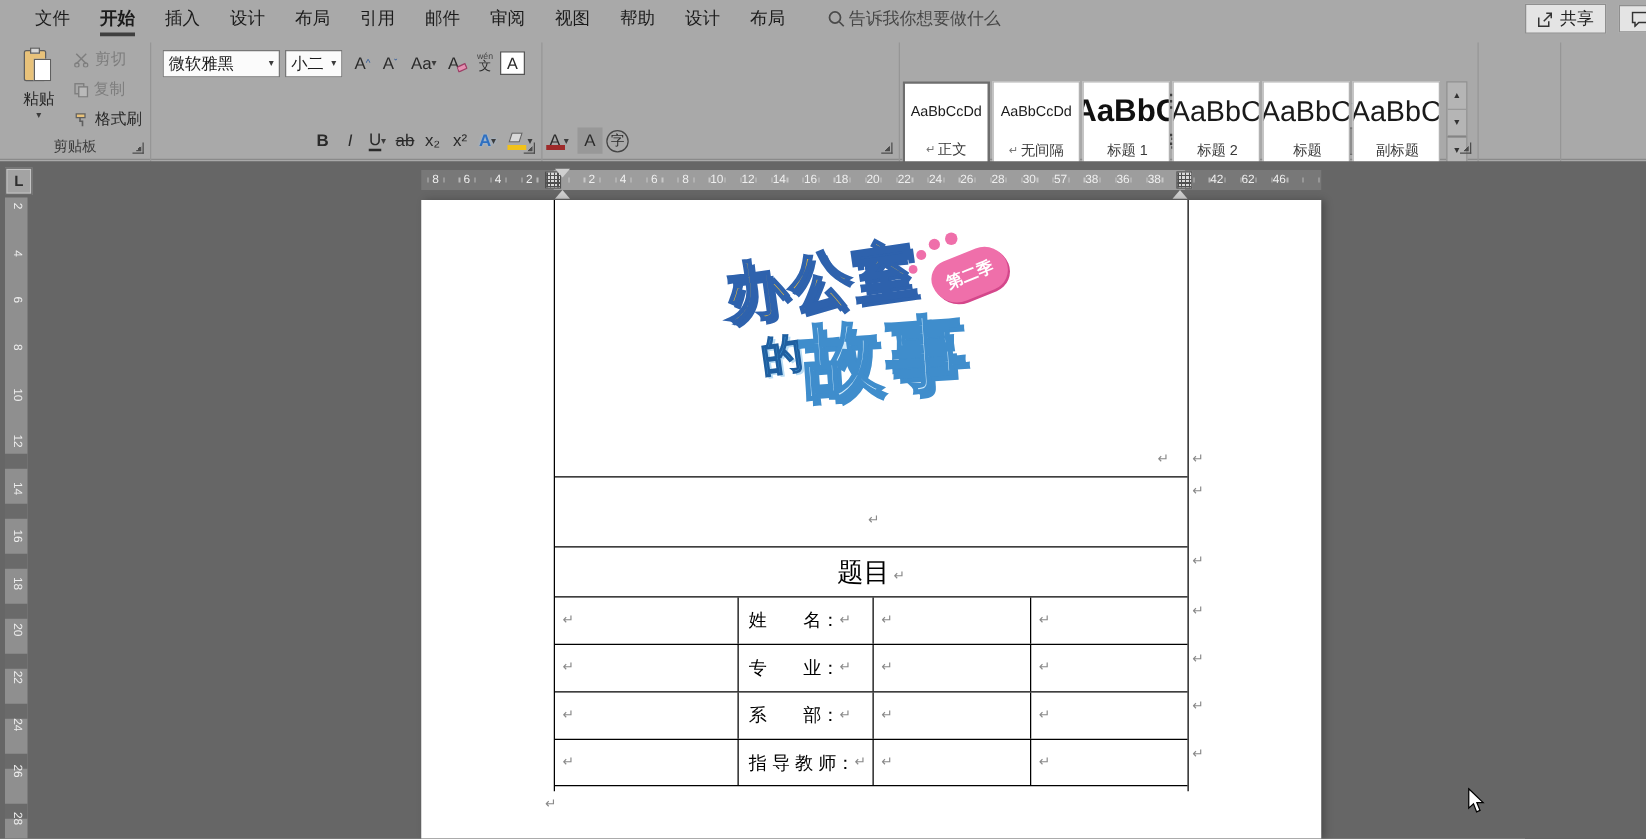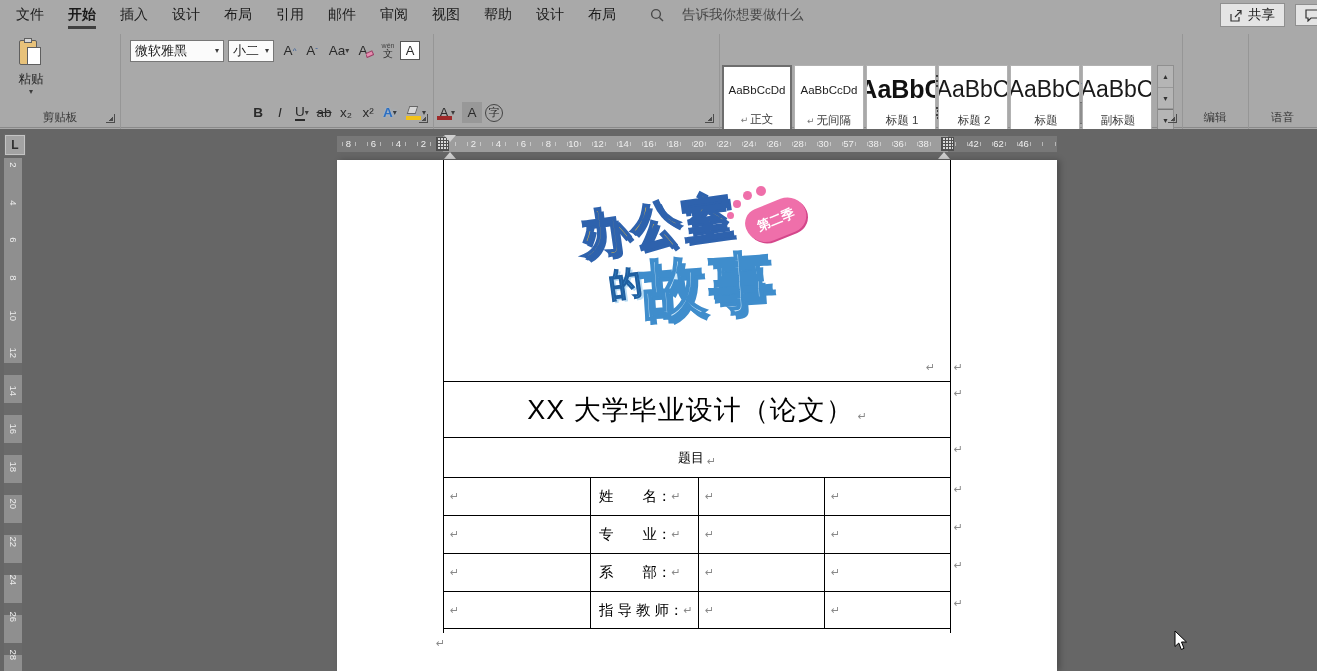--- a/index.html
+++ b/index.html
@@ -1,25 +1,25 @@
 <!DOCTYPE html>
 <html><head>
 <meta charset="utf-8">
 <style>
   html,body{margin:0;padding:0;background:#555;}
   *{box-sizing:border-box;font-family:"Liberation Sans","DejaVu Sans",sans-serif;}
   .app{position:relative;width:1317px;height:671px;overflow:hidden;background:#a9a9a9;color:#1f1f1f;}
 
   
   .menubar{position:absolute;left:0;top:0;width:1317px;height:30px;background:#a9a9a9;display:flex;align-items:center;}
-  .tabs{display:flex;align-items:center;padding-left:4px;height:100%;}
+  .tabs{display:flex;align-items:center;padding-left:16px;height:100%;}
   .tab{position:relative;padding:0 12px;height:100%;display:flex;align-items:center;font-size:14px;color:#1b1b1b;cursor:default;}
   .tab.active{font-weight:bold;}
   .tab.active::after{content:"";position:absolute;left:12px;right:12px;bottom:1px;height:3px;background:#3f3f3f;}
-  .tellme{display:flex;align-items:center;gap:18px;margin-left:22px;font-size:13.5px;color:#474747;}
+  .tellme{display:flex;align-items:center;gap:3px;margin-left:22px;font-size:13.5px;color:#474747;}
   .menubar-right{position:absolute;right:0;top:0;height:30px;display:flex;align-items:center;gap:10px;}
   .share-btn{display:flex;align-items:center;gap:5px;background:#e4e4e4;border:1px solid #8f8f8f;padding:2px 9px;font-size:13.5px;color:#222;}
   .comment-btn{background:#e4e4e4;border:1px solid #8f8f8f;width:34px;height:22px;display:flex;align-items:center;justify-content:center;margin-right:-12px;}
 
   
   .ribbon{position:absolute;left:0;top:30px;width:1317px;height:98px;background:#a9a9a9;border-bottom:1px solid #8a8a8a;}
   .rsep{position:absolute;top:4px;width:1px;height:96px;background:#969696;}
   .rlabel{position:absolute;bottom:3px;font-size:11.5px;color:#3a3a3a;text-align:center;width:100%;}
   .launcher{position:absolute;bottom:5px;width:9px;height:9px;border-right:1px solid #4c4c4c;border-bottom:1px solid #4c4c4c;}
   .launcher::after{content:"";position:absolute;right:1px;bottom:1px;width:4px;height:4px;background:linear-gradient(135deg,transparent 45%,#4c4c4c 45%);}
@@ -123,21 +123,21 @@
   .row-title{height:56px;display:flex;align-items:center;justify-content:center;}
   .row-sub{height:40px;display:flex;align-items:center;justify-content:center;}
   .row-f{height:38px;display:flex;}
   .row-f:last-child{height:37px;}
   .cell{display:flex;align-items:center;height:100%;}
   .c1{width:147px;border-right:1px solid #000;padding-left:6px;}
   .c2{width:108px;border-right:1px solid #000;padding-left:8px;font-size:14.5px;color:#000;}
   .c3{width:126px;border-right:1px solid #000;padding-left:6px;}
   .c4{flex:1;padding-left:6px;}
   .title-text{font-size:27px;color:#000;letter-spacing:1px;}
-  .sub-text{font-size:13px;color:#000;}
+  .sub-text{font-size:21px;color:#000;}
   .pilc{font-size:11px;color:#8a8a8a;line-height:1;}
   .rowend{position:absolute;right:-13px;top:6px;}
   .rowend-b{position:absolute;right:-13px;bottom:8px;}
 
   
   .logo{position:absolute;left:238px;top:26px;width:245px;height:150px;}
   .logo .l1{position:absolute;left:4px;top:6px;font-size:50px;font-weight:bold;color:#f8c431;letter-spacing:2px;transform:rotate(-8deg);-webkit-text-stroke:2px #2e62ad;text-shadow:3px 4px 0 #2e62ad,-1px -1px 0 #fff,1px -1px 0 #fff;}
   .logo .lde{position:absolute;left:34px;top:76px;font-size:33px;font-weight:bold;color:#3f97d6;transform:rotate(-8deg);-webkit-text-stroke:1px #1f5fa0;text-shadow:2px 2px 0 #b8dcf4;}
   .logo .l2{position:absolute;left:66px;top:56px;font-size:64px;font-weight:bold;color:#cfeafb;letter-spacing:4px;transform:rotate(-4deg);-webkit-text-stroke:2px #3f8dcc;text-shadow:4px 5px 0 #3f8dcc;}
   .logo .badge{position:absolute;left:170px;top:16px;width:62px;height:36px;background:#ef6faa;border-radius:16px 20px 18px 22px;transform:rotate(-22deg);display:flex;align-items:center;justify-content:center;font-size:13px;font-weight:bold;color:#fff;box-shadow:1px 2px 0 #d4478b;}
@@ -202,20 +202,45 @@
     <div class="rgroup" style="left:0;width:120px">
       <div class="paste-big">
         <div class="clip-ic">
           <div class="clip-board"></div>
             <div class="clip-top"></div>
             <div class="clip-page"></div>
         </div>
         <div class="clip-lbl">粘贴</div>
         <div class="caret">▾</div>
       </div>
+      <div class="clip-col">
+        <div class="smallbtn dim">
+          <svg width="13" height="12" viewBox="0 0 13 12">
+              <line x1="2" y1="1" x2="10" y2="9" stroke="#7e7e7e" stroke-width="1.2"></line>
+              <line x1="10" y1="1" x2="2" y2="9" stroke="#7e7e7e" stroke-width="1.2"></line>
+              <circle cx="2.5" cy="10" r="1.7" fill="none" stroke="#7e7e7e"></circle>
+              <circle cx="9.5" cy="10" r="1.7" fill="none" stroke="#7e7e7e"></circle>
+            </svg>
+          <span>剪切</span>
+        </div>
+        <div class="smallbtn dim">
+          <svg width="12" height="12" viewBox="0 0 12 12">
+              <rect x="1" y="1" width="7" height="8" fill="none" stroke="#7e7e7e" stroke-width="1.1"></rect>
+              <rect x="4" y="3.5" width="7" height="8" fill="#b9b9b9" stroke="#7e7e7e" stroke-width="1.1"></rect>
+            </svg>
+          <span>复制</span>
+        </div>
+        <div class="smallbtn">
+          <svg width="13" height="12" viewBox="0 0 13 12">
+              <path d="M2 1 h7 v3 h-7 z" fill="#e8c27a" stroke="#5f5f5f"></path>
+              <path d="M5 4 v3 h2 v4" fill="none" stroke="#5f5f5f" stroke-width="1.3"></path>
+            </svg>
+          <span>格式刷</span>
+        </div>
+      </div>
       <div class="rlabel">剪贴板</div>
       <div class="launcher" style="left:106px"></div>
     </div>
 
     <div class="rgroup" style="left:120px;width:313px">
       <div class="combo" style="left:10px;top:10px;width:94px">
         <span>微软雅黑</span>
         <span class="caret">▾</span>
       </div>
       <div class="combo" style="left:108px;top:10px;width:46px">
@@ -419,29 +444,21 @@
         </div>
         </div>
       <div class="sscroll" style="left:438px">
         <div>▲</div>
         <div>▼</div>
         <div style="border-top:1px solid #777">▼</div>
       </div>
       <div class="launcher" style="left:449px"></div>
     </div>
 
-    <div class="rgroup" style="left:1182px;width:66px">
-
-      <div class="rlabel">编辑</div>
-    </div>
-
-    <div class="rgroup" style="left:1248px;width:69px">
-
-      <div class="rlabel">语音</div>
-    </div>
+
   </div>
 
   <div class="docarea">
 
     <div class="cornerbox">
         <span>L</span>
       </div>
 
     <div class="hruler">
       <div class="content"></div>
@@ -524,21 +541,20 @@
         <span class="lde">的</span>
         <span class="l2">故事</span>
       </div>
 
       <div class="tbl">
         <div class="trow row-logo">
           <span class="pilc logo-pilc">↵</span>
           <span class="pilc rowend-b">↵</span>
         </div>
         <div class="trow row-title">
-          <span class="title-text">XX 大学毕业设计（论文）</span>
           <span class="pilc" style="margin-left:4px;margin-top:14px">↵</span>
           <span class="pilc rowend">↵</span>
         </div>
         <div class="trow row-sub">
           <span class="sub-text">题目</span>
           <span class="pilc" style="margin-left:3px;margin-top:8px">↵</span>
           <span class="pilc rowend">↵</span>
         </div>
         <div>
 

